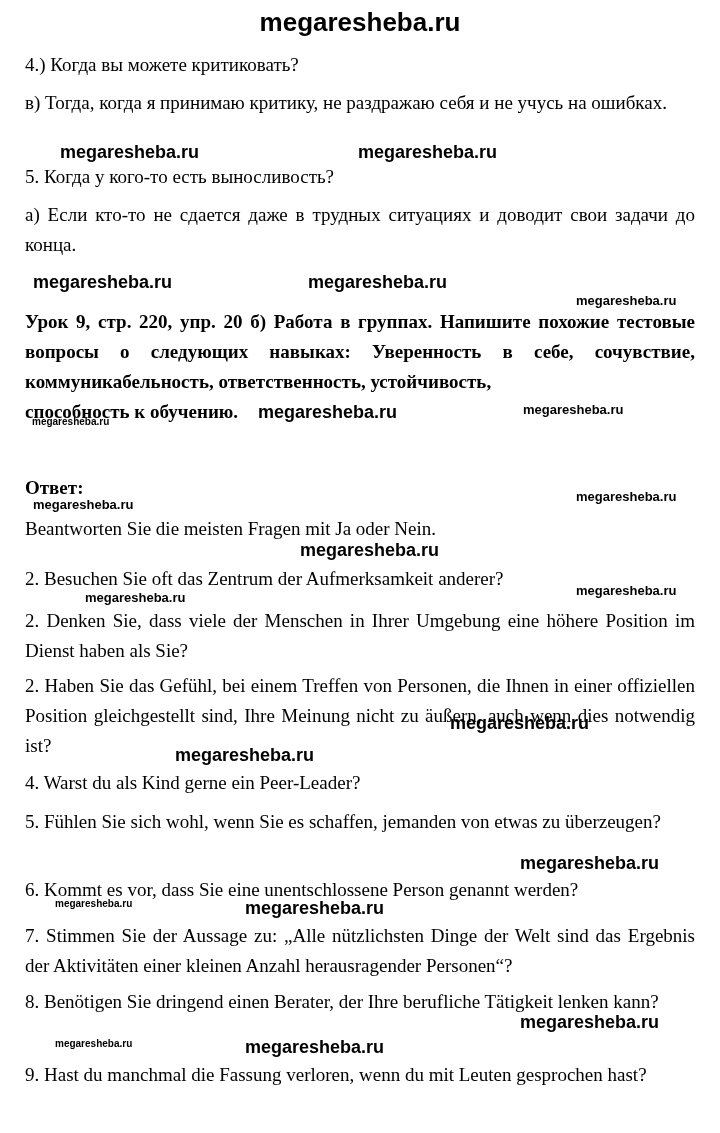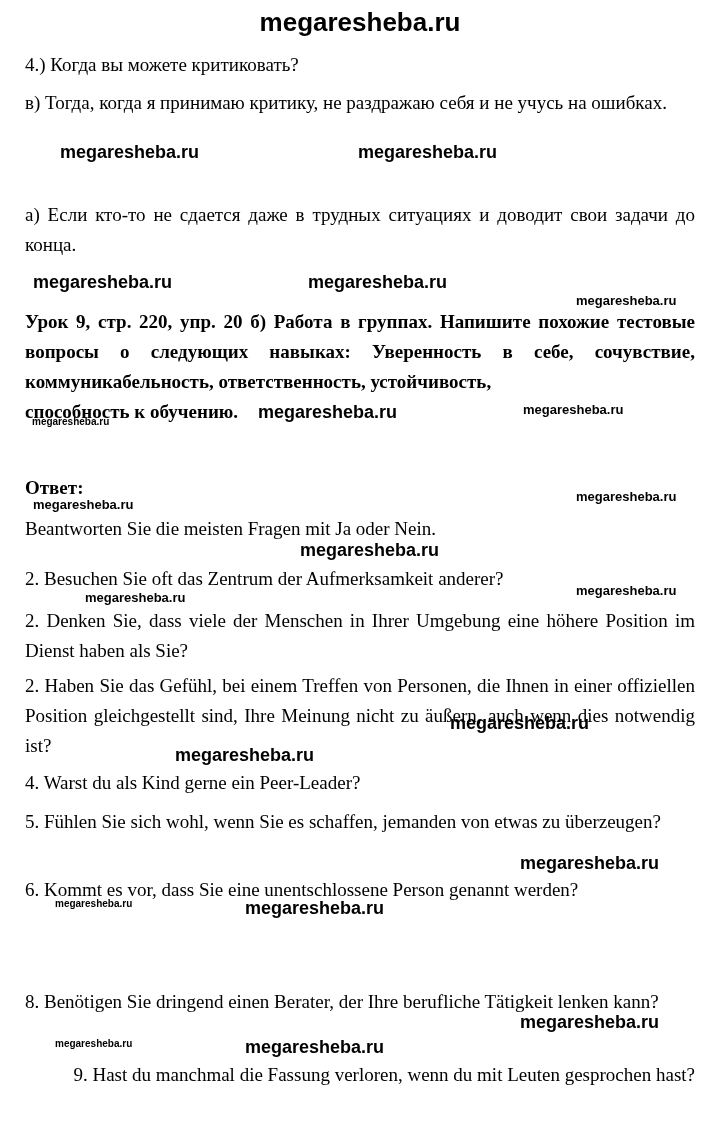--- a/index.html
+++ b/index.html
@@ -34,20 +34,21 @@
 <div class="page">
 
   <div class="abs site-title" style="top:6px;">megaresheba.ru</div>
 
   <div class="abs txt" style="top:50px;">4.) Когда вы можете критиковать?</div>
   <div class="abs txt just" style="top:88px;">в) Тогда, когда я принимаю критику, не раздражаю себя и не учусь на ошибках.</div>
 
   <span class="abs wm wm-b" style="left:60px;top:141px;">megaresheba.ru</span>
   <span class="abs wm wm-b" style="left:358px;top:141px;">megaresheba.ru</span>
 
+  <div class="abs txt" style="top:162px;">5. Когда у кого-то есть выносливость?</div>
   <div class="abs txt just" style="top:200px;">а) Если кто-то не сдается даже в трудных ситуациях и доводит свои задачи до конца.</div>
 
   <span class="abs wm wm-b" style="left:33px;top:271px;">megaresheba.ru</span>
   <span class="abs wm wm-b" style="left:308px;top:271px;">megaresheba.ru</span>
   <span class="abs wm wm-s" style="left:576px;top:293px;">megaresheba.ru</span>
 
   <div class="abs txt just bold" style="top:307px;">Урок 9, стр. 220, упр. 20 б) Работа в группах. Напишите похожие тестовые вопросы о следующих навыках: Уверенность в себе, сочувствие, коммуникабельность, ответственность, устойчивость,</div>
   <span class="abs bold" style="left:25px;top:397px;">способность к обучению.</span>
   <span class="abs wm wm-b" style="left:258px;top:401px;">megaresheba.ru</span>
   <span class="abs wm wm-s" style="left:523px;top:402px;">megaresheba.ru</span>
@@ -72,23 +73,24 @@
 
   <div class="abs txt" style="top:768px;">4. Warst du als Kind gerne ein Peer-Leader?</div>
 
   <div class="abs txt just" style="top:807px;">5. Fühlen Sie sich wohl, wenn Sie es schaffen, jemanden von etwas zu überzeugen?</div>
   <span class="abs wm wm-b" style="left:520px;top:852px;">megaresheba.ru</span>
 
   <div class="abs txt" style="top:875px;">6. Kommt es vor, dass Sie eine unentschlossene Person genannt werden?</div>
   <span class="abs wm wm-xs" style="left:55px;top:898px;">megaresheba.ru</span>
   <span class="abs wm wm-b" style="left:245px;top:897px;">megaresheba.ru</span>
 
+  <div class="abs txt just" style="top:921px;">7. Stimmen Sie der Aussage zu: „Alle nützlichsten Dinge der Welt sind das Ergebnis der Aktivitäten einer kleinen Anzahl herausragender Personen“?</div>
 
   <div class="abs txt just" style="top:987px;">8. Benötigen Sie dringend einen Berater, der Ihre berufliche Tätigkeit lenken kann?</div>
   <span class="abs wm wm-b" style="left:520px;top:1011px;">megaresheba.ru</span>
 
   <span class="abs wm wm-xs" style="left:55px;top:1038px;">megaresheba.ru</span>
   <span class="abs wm wm-b" style="left:245px;top:1036px;">megaresheba.ru</span>
 
-  <div class="abs txt" style="top:1060px;text-align:right;">9. Hast du manchmal die Fassung verloren, wenn du mit Leuten gesprochen hast?</div>
+  <div class="abs txt" style="top:1060px;">9. Hast du manchmal die Fassung verloren, wenn du mit Leuten gesprochen hast?</div>
 
 
 </div>
 
 </body></html>

